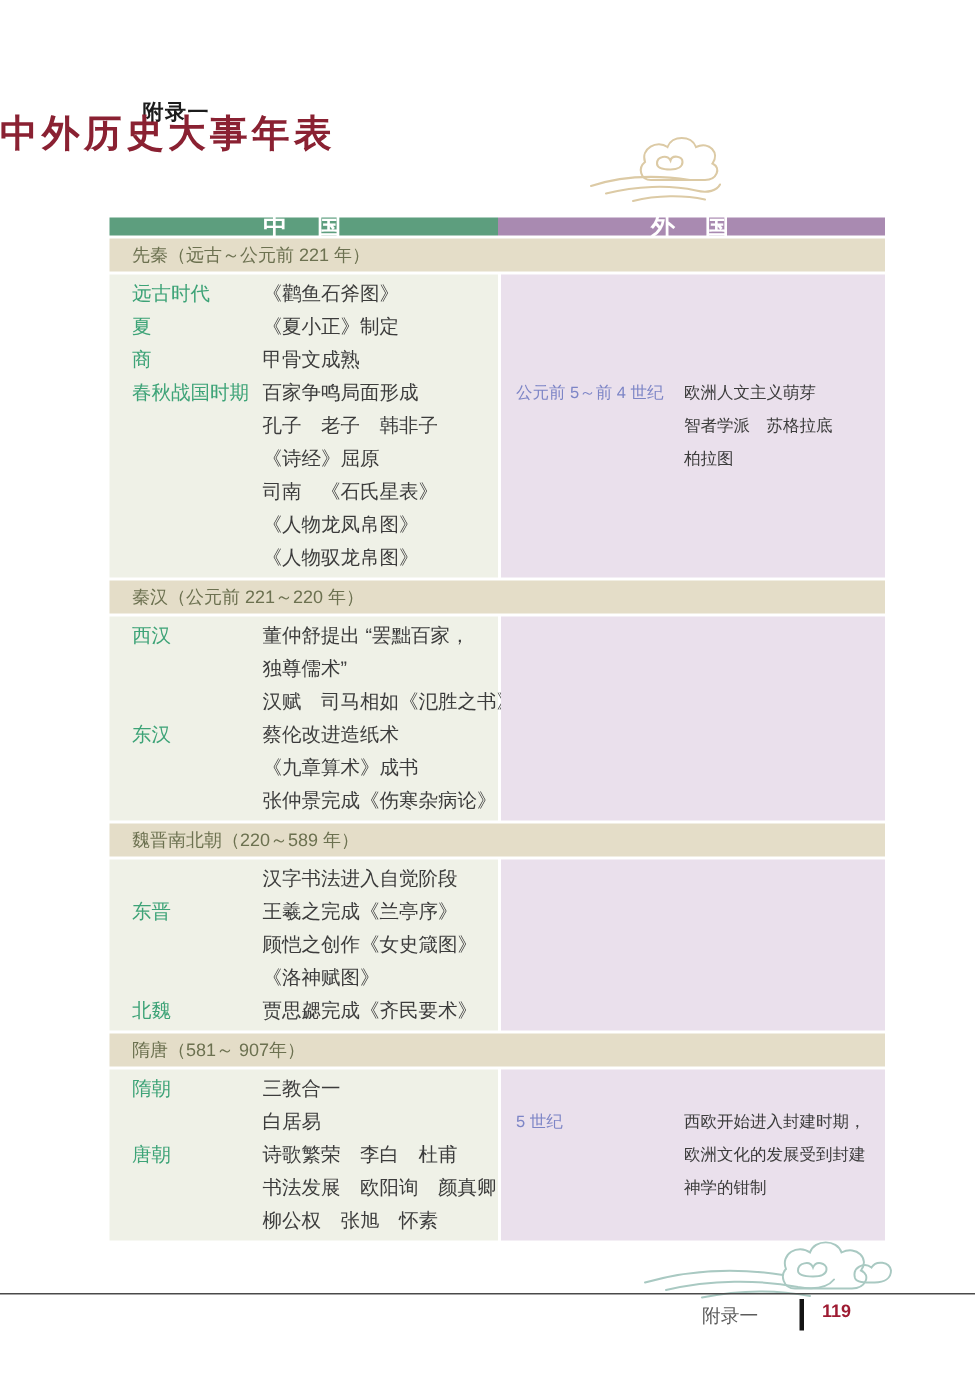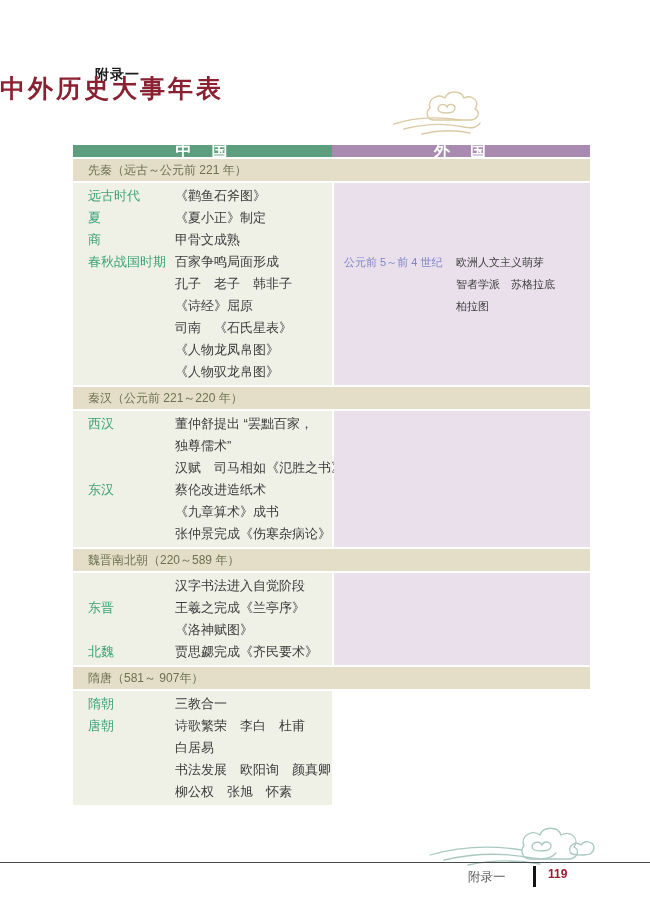--- a/index.html
+++ b/index.html
@@ -168,53 +168,73 @@
       <div class="row">
           <span class="period"></span>
           <span class="event">汉字书法进入自觉阶段</span>
         </div>
       <div class="row">
           <span class="period">东晋</span>
           <span class="event">王羲之完成《兰亭序》</span>
         </div>
       <div class="row">
           <span class="period"></span>
+          <span class="event">顾恺之创作《女史箴图》</span>
+        </div>
+      <div class="row">
+          <span class="period"></span>
           <span class="event">《洛神赋图》</span>
         </div>
       <div class="row">
           <span class="period">北魏</span>
           <span class="event">贾思勰完成《齐民要术》</span>
         </div>
     </div>
     <div class="cell foreign-cell"></div>
   </div>
 
   <div class="band">隋唐（581～ 907年）</div>
   <div class="tbody">
     <div class="cell china-cell">
       <div class="row">
           <span class="period">隋朝</span>
           <span class="event">三教合一</span>
         </div>
       <div class="row">
+          <span class="period"></span>
+          <span class="event">白居易</span>
+        </div>
+      <div class="row">
           <span class="period">唐朝</span>
           <span class="event">诗歌繁荣　李白　杜甫</span>
         </div>
       <div class="row">
           <span class="period"></span>
-          <span class="event">白居易</span>
-        </div>
-      <div class="row">
-          <span class="period"></span>
           <span class="event">书法发展　欧阳询　颜真卿</span>
         </div>
       <div class="row">
           <span class="period"></span>
           <span class="event">柳公权　张旭　怀素</span>
         </div>
+    </div>
+    <div class="cell foreign-cell">
+      <div class="offset-1">
+        <div class="row">
+            <span class="period">5 世纪</span>
+            <span class="event">西欧开始进入封建时期，</span>
+          </div>
+        <div class="row">
+            <span class="period"></span>
+            <span class="event">欧洲文化的发展受到封建</span>
+          </div>
+        <div class="row">
+            <span class="period"></span>
+            <span class="event">神学的钳制</span>
+          </div>
+      </div>
     </div>
   </div>
 </div>
 
 <svg class="footer-cloud" width="168" height="42" viewBox="0 0 168 42">
   <g fill="none" stroke="#a9c9c2" stroke-width="1.3" stroke-linecap="round">
     <path d="M96 20 c-4 -10 8 -17 16 -11 c3 -9 18 -9 21 0 c10 -5 19 4 13 12 c7 3 3 12 -6 12 l-38 0 c-8 0 -10 -9 -6 -13 z"></path>
     <path d="M104 21 c0 -5 8 -7 10 -2 c2 -5 9 -3 9 1 c0 4 -4 5 -9 5 c-6 0 -10 -1 -10 -4 z"></path>
     <path d="M142 26 c-2 -7 6 -11 11 -7 c3 -5 12 -4 13 2 c0 5 -4 8 -11 8 c-7 0 -12 0 -13 -3 z"></path>
     <path d="M2 29 c28 -8 60 -10 92 -5"></path>

